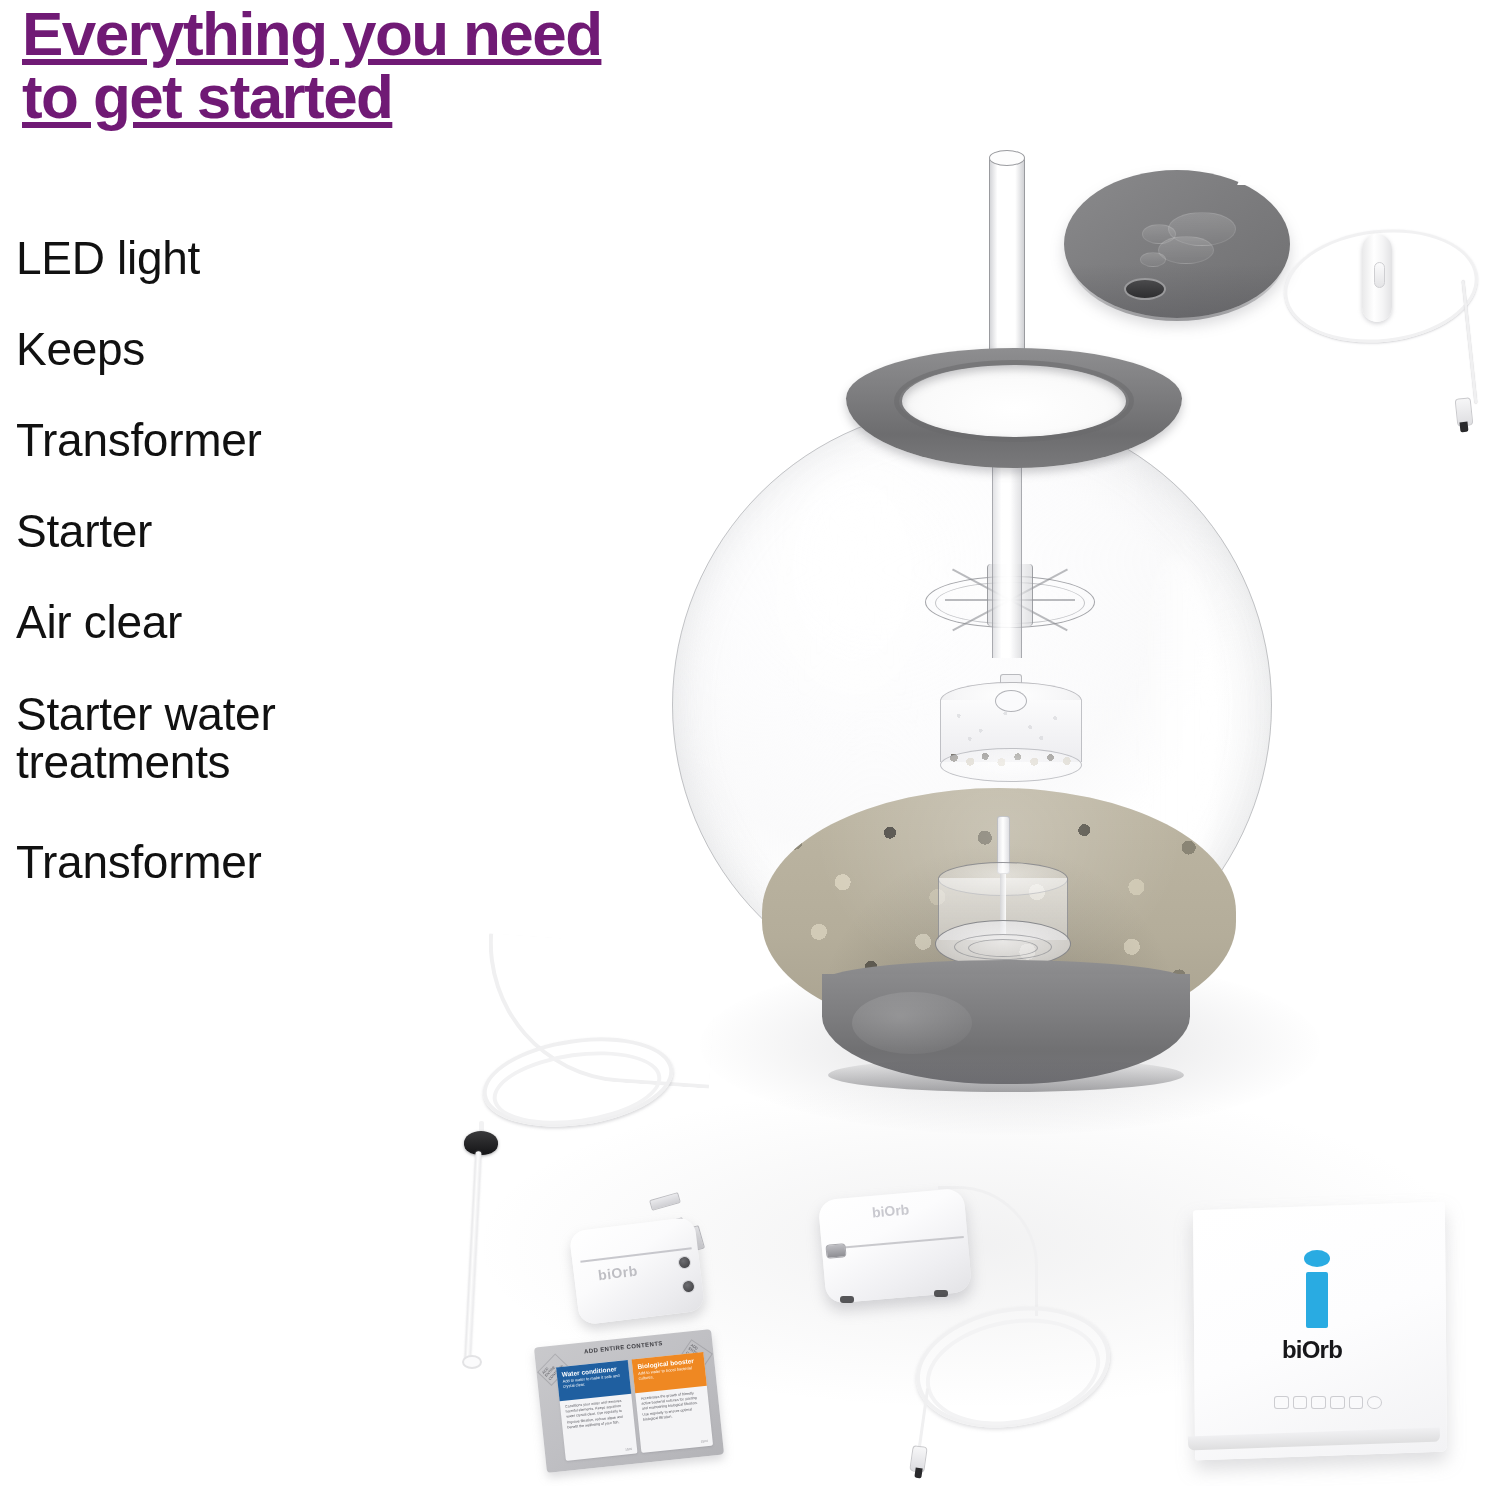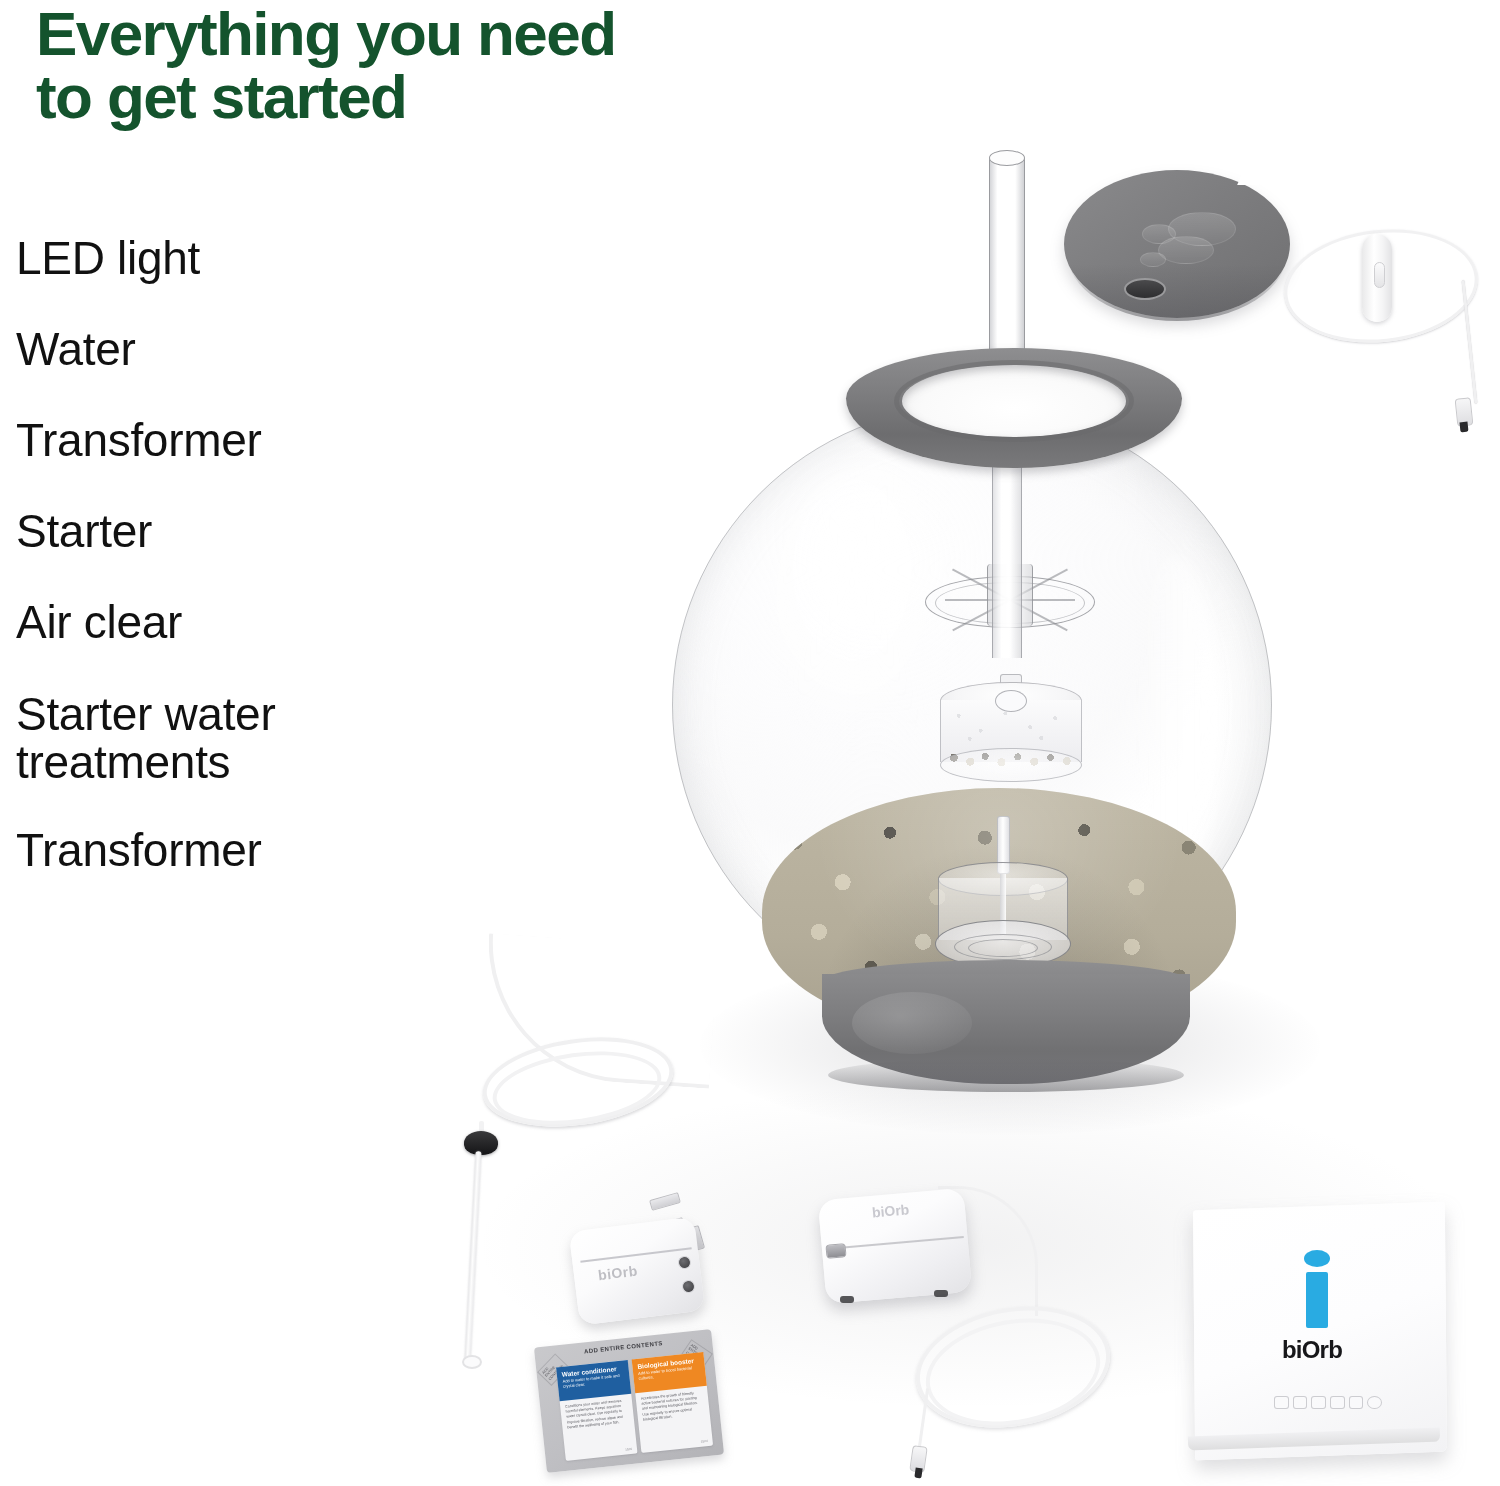--- a/index.html
+++ b/index.html
@@ -8,31 +8,31 @@
     width:1500px; height:1486px;
     font-family:"Liberation Sans", sans-serif;
     color:#0a0a0a;
     position:relative;
     overflow:hidden;
   }
   .stage { position:absolute; inset:0; }
 
   
   .headline {
-    position:absolute; left:36px; top:2px;
+    position:absolute; left:22px; top:2px;
     font-size:62px; font-weight:700; line-height:1.02;
-    letter-spacing:-1.6px; color:#14532d; white-space:pre-line;
+    letter-spacing:-1.6px; color:#701a75; white-space:pre-line;text-decoration:underline;
   }
   .feature-list { position:absolute; left:16px; top:235px; width:460px; }
   .feature-item {
     font-size:46px; font-weight:300; line-height:1.02;
     letter-spacing:-0.3px; color:#111; margin-bottom:44px;
     white-space:pre-line;
   }
-  .feature-item.wrapped { line-height:1.06; margin-bottom:40px; }
+  .feature-item.wrapped { line-height:1.06; margin-bottom:52px; }
 
   
   .shadow-main {
     position:absolute; left:700px; top:955px; width:620px; height:180px;
     background:radial-gradient(ellipse at 50% 50%, rgba(140,140,145,0.30) 0%, rgba(170,170,175,0.16) 42%, rgba(255,255,255,0) 72%);
     border-radius:50%;
   }
   .shadow-soft {
     position:absolute; left:470px; top:1080px; width:1000px; height:330px;
     background:radial-gradient(ellipse at 50% 50%, rgba(150,150,155,0.13) 0%, rgba(255,255,255,0) 70%);
@@ -584,21 +584,21 @@
 </head>
 <body>
 
 <div class="stage">
 
   <div class="headline">Everything you need
 to get started</div>
 
   <div class="feature-list">
     <div class="feature-item">LED light</div>
-    <div class="feature-item">Water</div>
+    <div class="feature-item">Keeps</div>
     <div class="feature-item">Transformer</div>
     <div class="feature-item">Starter</div>
     <div class="feature-item">Air clear</div>
     <div class="feature-item wrapped">Starter water
 treatments</div>
     <div class="feature-item">Transformer</div>
   </div>
 
   <div class="shadow-main"></div>
   <div class="shadow-soft"></div>

